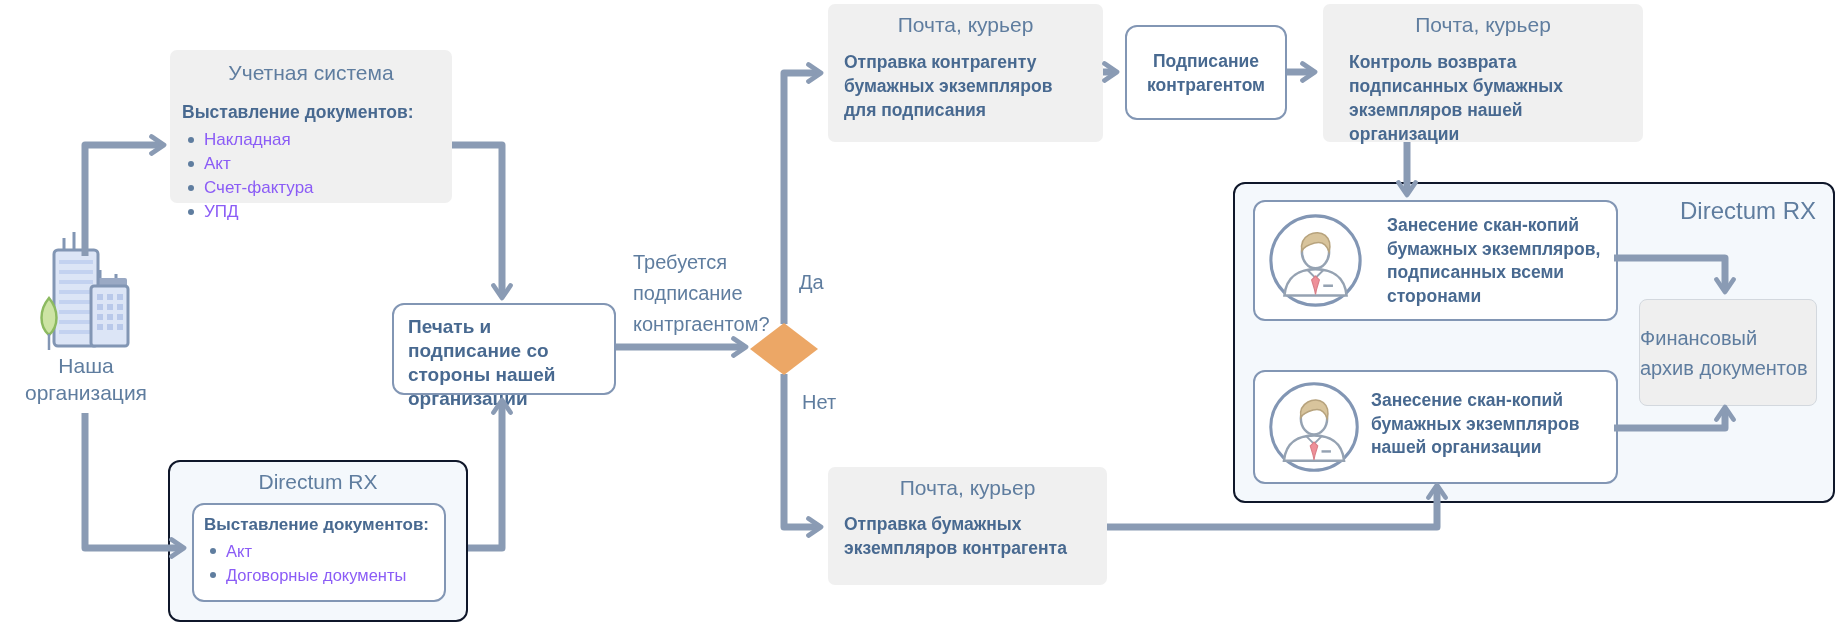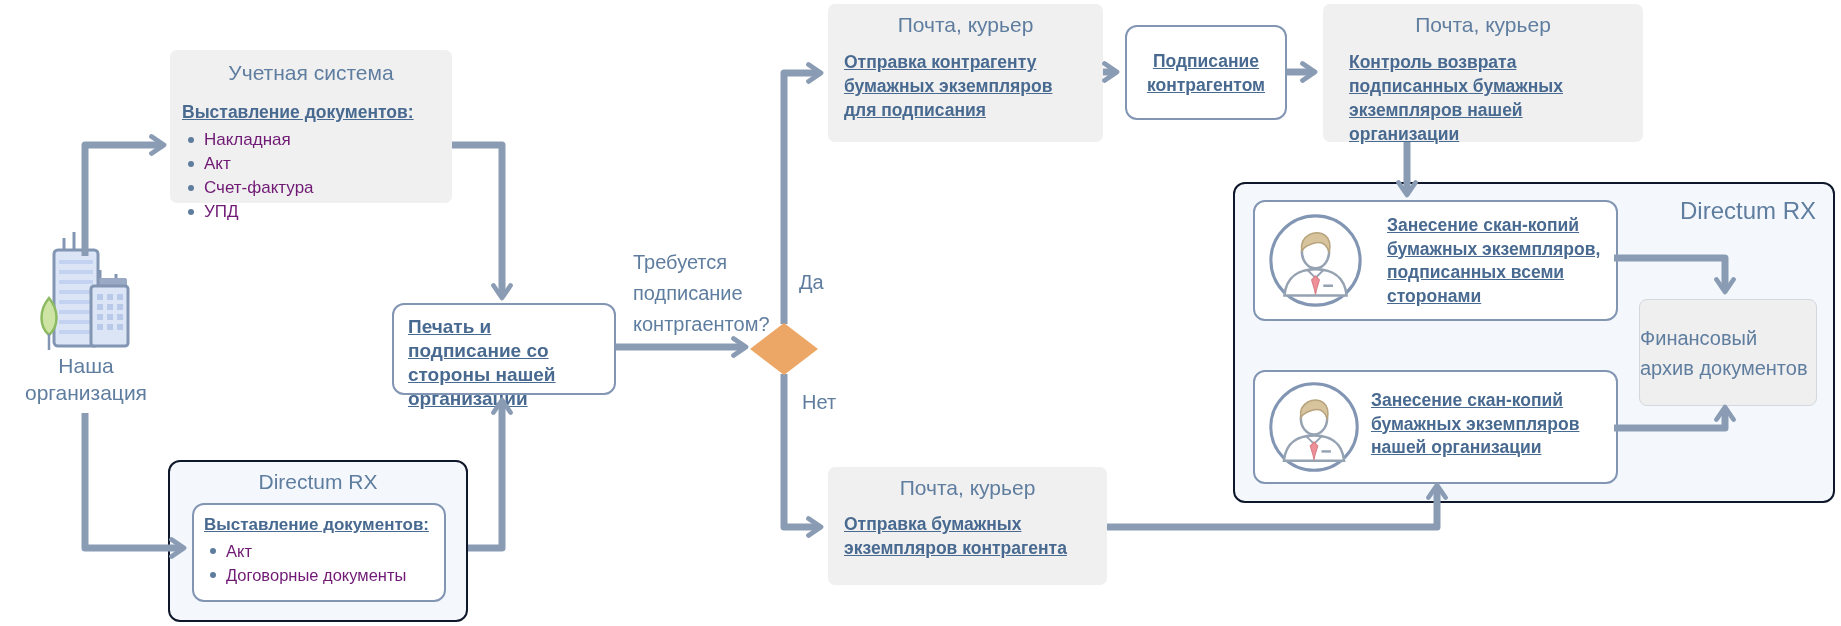--- a/index.html
+++ b/index.html
@@ -5,23 +5,23 @@
   html,body{margin:0;padding:0;background:#ffffff;}
   body{font-family:"Liberation Sans", sans-serif;}
   #canvas{position:relative;width:1841px;height:626px;background:#ffffff;overflow:hidden;}
 
   .abs{position:absolute;}
   .gray-box{background:#f0f0f0;border-radius:7px;z-index:2;}
   .blue-container{background:#f4f8fc;border:2px solid #0f172a;border-radius:12px;z-index:1;}
   .white-box{background:#ffffff;border:2px solid #8296b4;border-radius:12px;z-index:3;}
   .box-title{font-size:21px;color:#5f7d9f;text-align:center;font-weight:400;}
   .big-title{font-size:24px;color:#5f7d9f;text-align:center;font-weight:400;}
-  .bold-text{font-size:17.5px;font-weight:700;color:#486990;line-height:24px;text-decoration:underline;}
+  .bold-text{font-size:17.5px;font-weight:700;color:#486990;line-height:24px;}
   .plain-text{font-size:20px;color:#5f7d9f;line-height:31px;}
-  .list-text{font-size:17px;color:#701a75;line-height:24px;}
+  .list-text{font-size:17px;color:#8b5cf6;line-height:24px;}
   .bullet-row{display:flex;align-items:flex-start;}
   .dot{width:6px;height:6px;border-radius:50%;background:#5f7d9f;margin:9px 10px 0 6px;flex:0 0 6px;}
   .connector-layer{position:absolute;left:0;top:0;z-index:5;pointer-events:none;}
   .icon-wrap{line-height:0;}
 </style>
 </head>
 <body>
 
 <div id="canvas">
 

